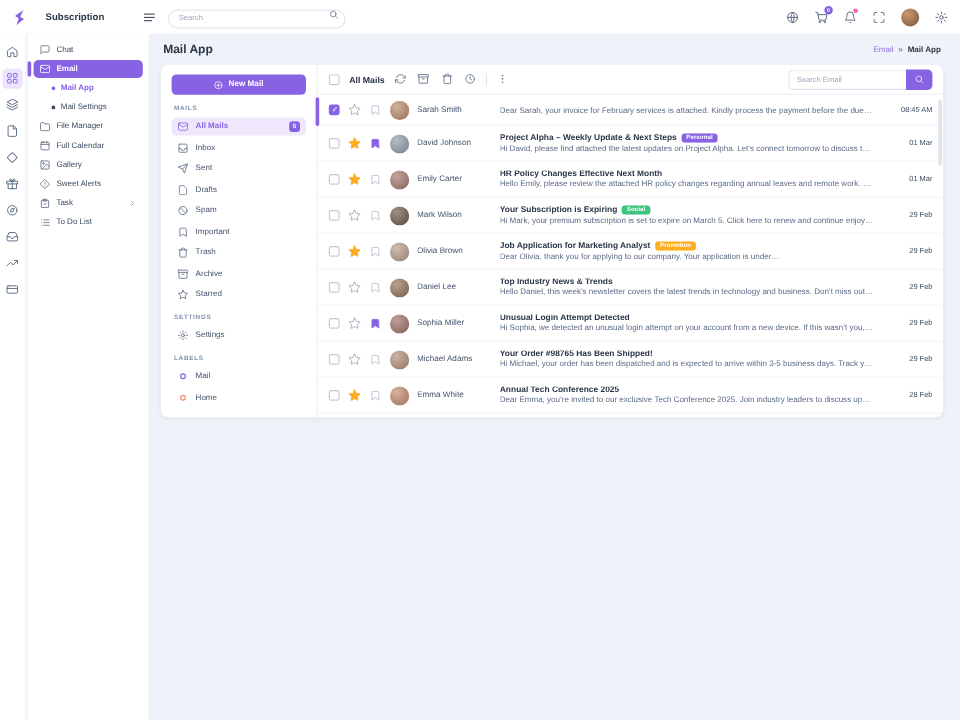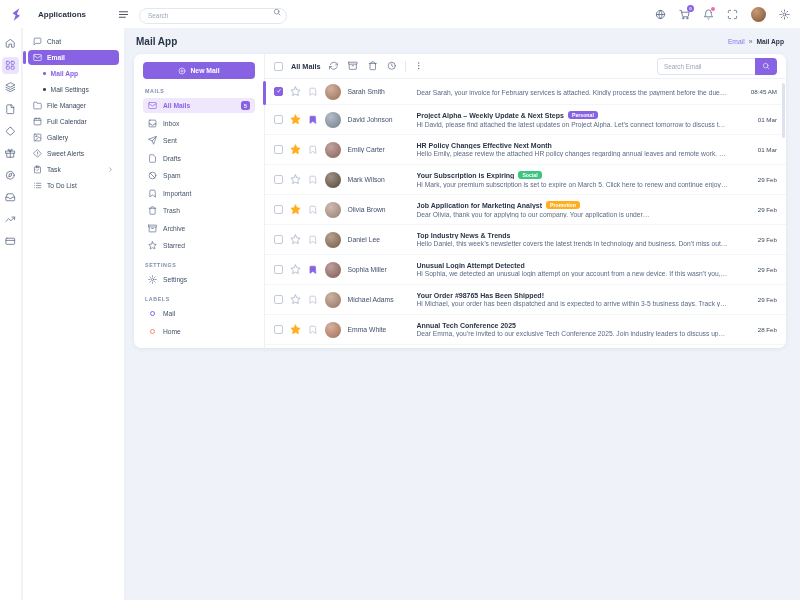--- a/index.html
+++ b/index.html
@@ -102,21 +102,21 @@
 </style>
 </head>
 <body>
 
 <header class="header">
   <span class="logo">
     <svg viewBox="0 0 24 24">
         <path d="M15 2 4 10l5 3-3 9 10-8-5-3z" fill="#8763e4" stroke="none"></path>
       </svg>
   </span>
-  <div class="app-title">Applications</div>
+  <div class="app-title">Subscription</div>
   <span class="hamburger">
       <svg viewBox="0 0 24 24">
         <path d="M3 6h18M3 12h18M3 18h13"></path>
       </svg>
     </span>
   <span class="search-wrap">
     <input placeholder="Search" style="">
     <span class="in-ic">
         <svg viewBox="0 0 24 24">
           <circle cx="11" cy="11" r="7"></circle>

